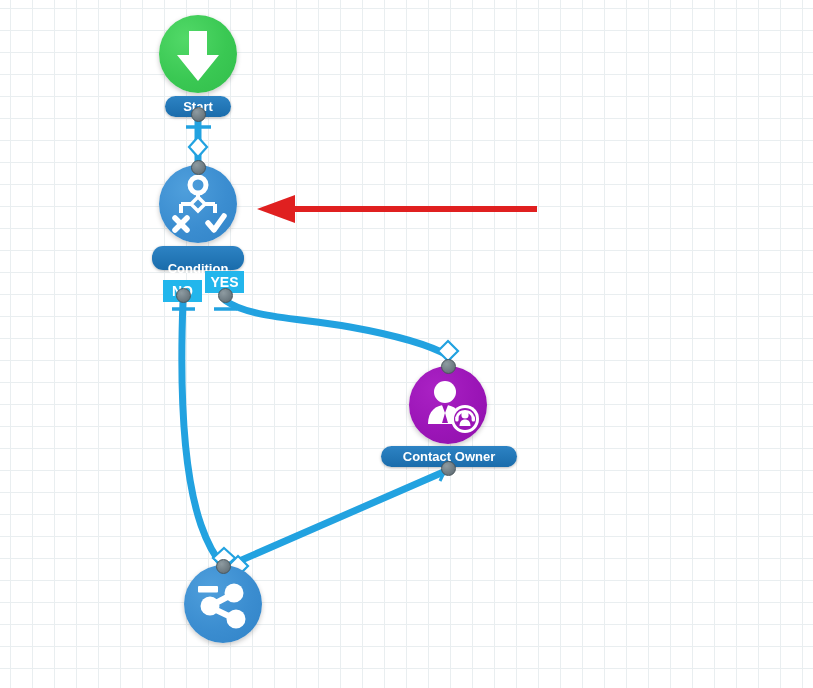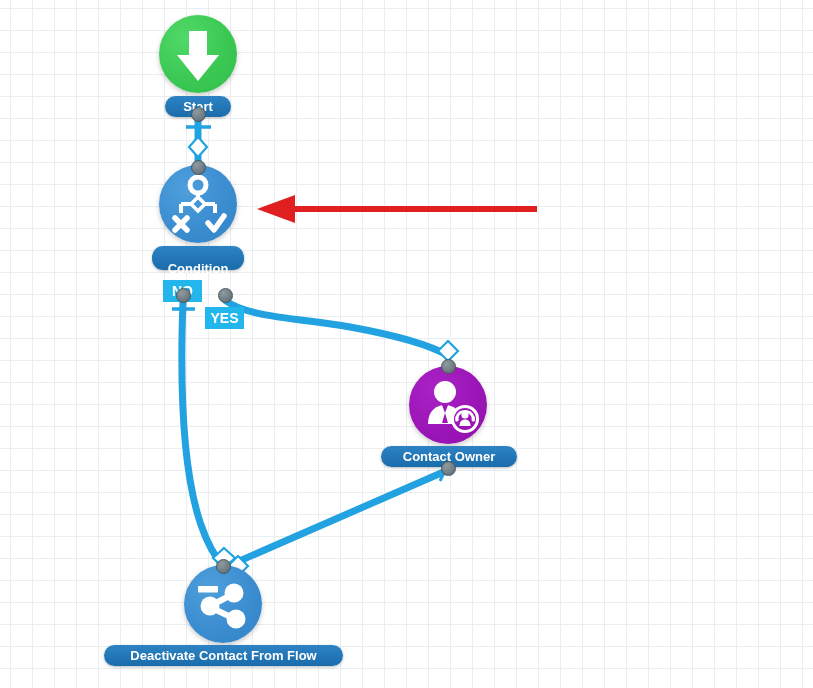--- a/index.html
+++ b/index.html
@@ -167,21 +167,21 @@
           <line x1="28" y1="53" x2="16" y2="65"></line>
         </g>
 
         <polyline points="49,58 55,65 65,51" fill="none" stroke="#ffffff" stroke-width="5.5" stroke-linecap="round" stroke-linejoin="round"></polyline>
       </svg>
     </div>
   </div>
   <div class="pill" style="left:152px; top:246px; width:92px; padding:12px;">Condition</div>
 
   <div class="branch-badge" style="left:163px; top:280px;text-align:center;">NO</div>
-  <div class="branch-badge" style="left:205px; top:271px;margin-top:36px;">YES</div>
+  <div class="branch-badge" style="left:205px; top:271px;">YES</div>
   <div class="handle" style="left:176px; top:288px;"></div>
   <div class="handle" style="left:218px; top:288px;"></div>
 
   <div class="handle" style="left:441px; top:359px;"></div>
   <div class="node" style="left:409px; top:366px;">
     <div class="node-circle purple">
       <svg width="78" height="78" viewBox="0 0 78 78">
 
         <circle cx="36" cy="26" r="11" fill="#ffffff"></circle>
 
@@ -213,15 +213,14 @@
         <rect x="14" y="21" width="20" height="6.5" rx="1" fill="#ffffff"></rect>
 
         <circle cx="50" cy="28" r="9.5" fill="#ffffff"></circle>
         <circle cx="26" cy="41" r="9.5" fill="#ffffff"></circle>
         <circle cx="52" cy="54" r="9.5" fill="#ffffff"></circle>
         <line x1="28" y1="40" x2="49" y2="29" stroke="#ffffff" stroke-width="6"></line>
         <line x1="28" y1="43" x2="51" y2="54" stroke="#ffffff" stroke-width="6"></line>
       </svg>
     </div>
   </div>
-  <div class="pill" style="left:104px; top:645px; width:239px; padding:0;">Deactivate Contact From Flow</div>
 
 </div>
 
 </body></html>

